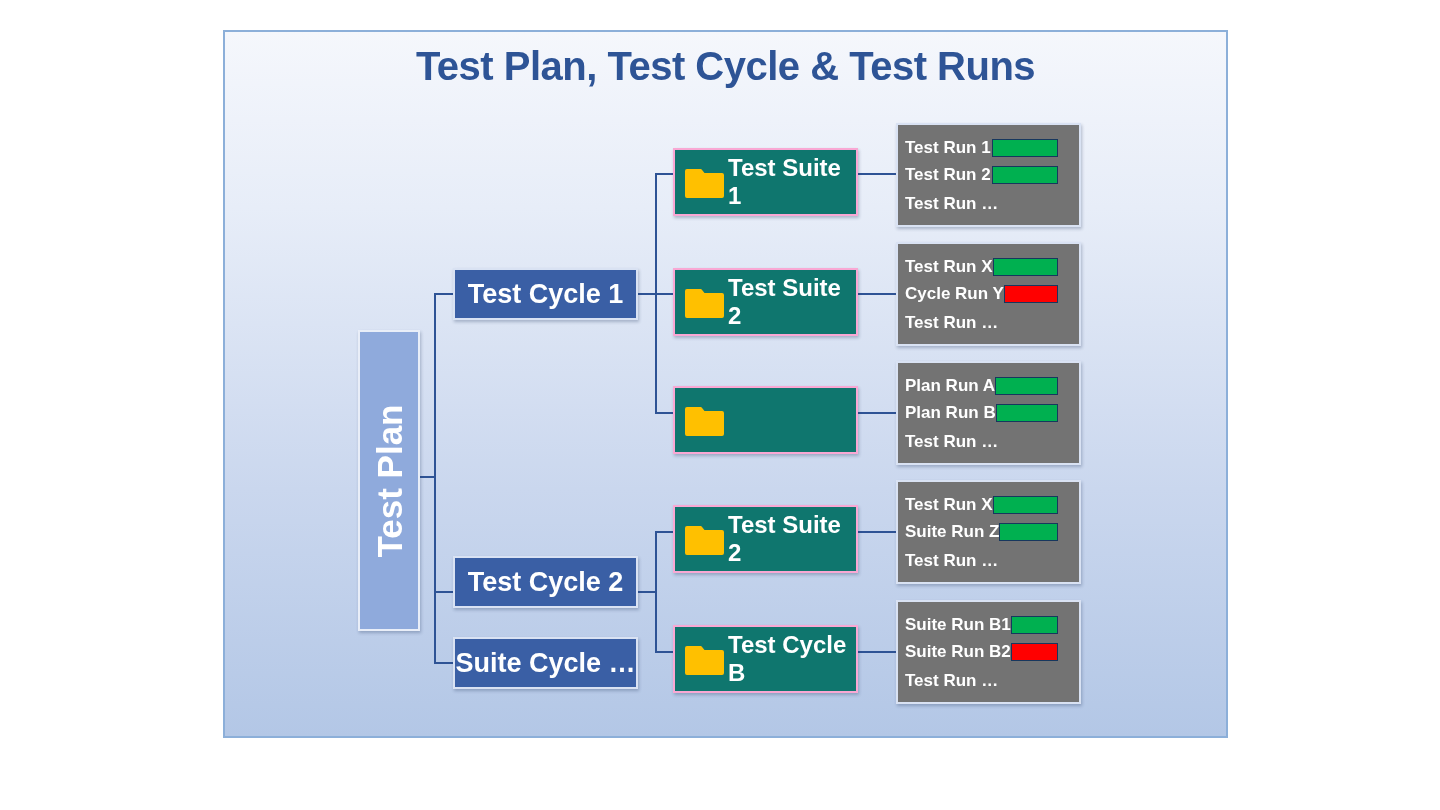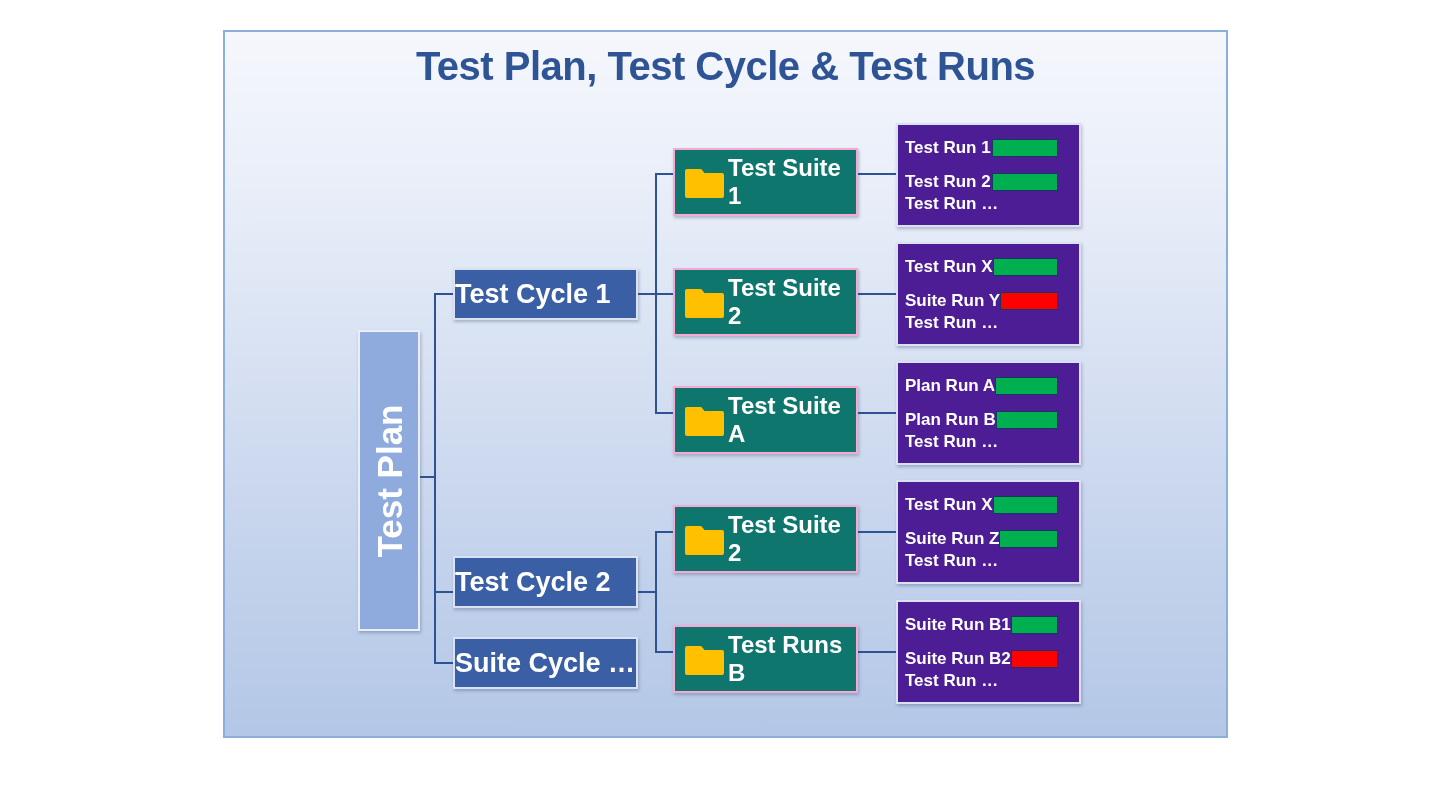--- a/index.html
+++ b/index.html
@@ -22,41 +22,41 @@
     background:#8FAADC;border:2px solid #E9EEF8;box-shadow:1px 2px 3px rgba(40,60,100,.30);
     display:flex;align-items:center;justify-content:center;
   }
   .plan-label{
     transform:rotate(-90deg);white-space:nowrap;
     color:#ffffff;font-size:35px;font-weight:700;
   }
   .cycle-box{
     position:absolute;left:453px;width:185px;height:52px;z-index:2;
     background:#3A5FA5;border:2px solid #D9E2F3;box-shadow:1px 2px 3px rgba(40,60,100,.30);
-    display:flex;align-items:center;justify-content:flex-start;box-sizing:border-box;
+    display:flex;align-items:center;justify-content:center;box-sizing:border-box;
     color:#ffffff;font-size:27px;font-weight:700;
   }
   .suite-box{
     position:absolute;left:673px;width:185px;height:68px;z-index:2;
     background:#0f766e;border:2px solid #f9a8d4;box-shadow:1px 2px 3px rgba(40,60,100,.30);
     display:flex;align-items:center;box-sizing:border-box;padding-left:9px;
     color:#ffffff;font-size:24px;font-weight:700;
   }
   .folder{width:41px;height:33px;flex:0 0 auto;margin-right:3px;display:flex;align-items:center;}
   .panel{
     position:absolute;left:896px;width:185px;height:104px;z-index:2;
-    background:#4c1d95;border:2px solid #D9E2F3;box-shadow:1px 2px 3px rgba(40,60,100,.30);
+    background:#737373;border:2px solid #D9E2F3;box-shadow:1px 2px 3px rgba(40,60,100,.30);
     box-sizing:border-box;
   }
   .run-row{
     position:absolute;left:7px;right:21px;height:26px;
     display:flex;align-items:center;
   }
   .run-row:nth-child(1){top:10px;}
-  .run-row:nth-child(2){top:37px;margin-top:7px;}
+  .run-row:nth-child(2){top:37px;}
   .run-row:nth-child(3){top:66px;}
   .run-label{color:#ffffff;font-size:17px;font-weight:700;white-space:nowrap;}
   .run-bar{
     margin-left:auto;width:64px;height:16px;border:1px solid #17375E;
   }
 </style>
 </head>
 <body>
 
 <div class="frame"></div>
@@ -110,37 +110,36 @@
       </svg>
   </span>
   <span>Test Suite 2</span>
 </div>
 <div class="suite-box" style="top:386px">
   <span class="folder">
     <svg viewBox="0 0 41 33" width="41" height="33">
         <path d="M3 3 h13.5 a2 2 0 0 1 1.6 .9 L20.5 7 H38 a2 2 0 0 1 2 2 v21 a2 2 0 0 1 -2 2 H3 a2 2 0 0 1 -2 -2 V5 a2 2 0 0 1 2 -2 z" fill="#FFC000"></path>
       </svg>
   </span>
-  <span>Test Suite A</span>
 </div>
 <div class="suite-box" style="top:505px">
   <span class="folder">
     <svg viewBox="0 0 41 33" width="41" height="33">
         <path d="M3 3 h13.5 a2 2 0 0 1 1.6 .9 L20.5 7 H38 a2 2 0 0 1 2 2 v21 a2 2 0 0 1 -2 2 H3 a2 2 0 0 1 -2 -2 V5 a2 2 0 0 1 2 -2 z" fill="#FFC000"></path>
       </svg>
   </span>
   <span>Test Suite 2</span>
 </div>
 <div class="suite-box" style="top:625px">
   <span class="folder">
     <svg viewBox="0 0 41 33" width="41" height="33">
         <path d="M3 3 h13.5 a2 2 0 0 1 1.6 .9 L20.5 7 H38 a2 2 0 0 1 2 2 v21 a2 2 0 0 1 -2 2 H3 a2 2 0 0 1 -2 -2 V5 a2 2 0 0 1 2 -2 z" fill="#FFC000"></path>
       </svg>
   </span>
-  <span>Test Runs B</span>
+  <span>Test Cycle B</span>
 </div>
 
 <div class="panel" style="top:123px">
   <div class="run-row">
     <span class="run-label">Test Run 1</span>
     <span class="run-bar" style="background: rgb(0, 176, 80);"></span>
   </div>
   <div class="run-row">
     <span class="run-label">Test Run 2</span>
     <span class="run-bar" style="background: rgb(0, 176, 80);"></span>
@@ -150,21 +149,21 @@
 
   </div>
 </div>
 
 <div class="panel" style="top:242px">
   <div class="run-row">
     <span class="run-label">Test Run X</span>
     <span class="run-bar" style="background: rgb(0, 176, 80);"></span>
   </div>
   <div class="run-row">
-    <span class="run-label">Suite Run Y</span>
+    <span class="run-label">Cycle Run Y</span>
     <span class="run-bar" style="background: rgb(255, 0, 0);"></span>
   </div>
   <div class="run-row">
     <span class="run-label">Test Run …</span>
 
   </div>
 </div>
 
 <div class="panel" style="top:361px">
   <div class="run-row">

